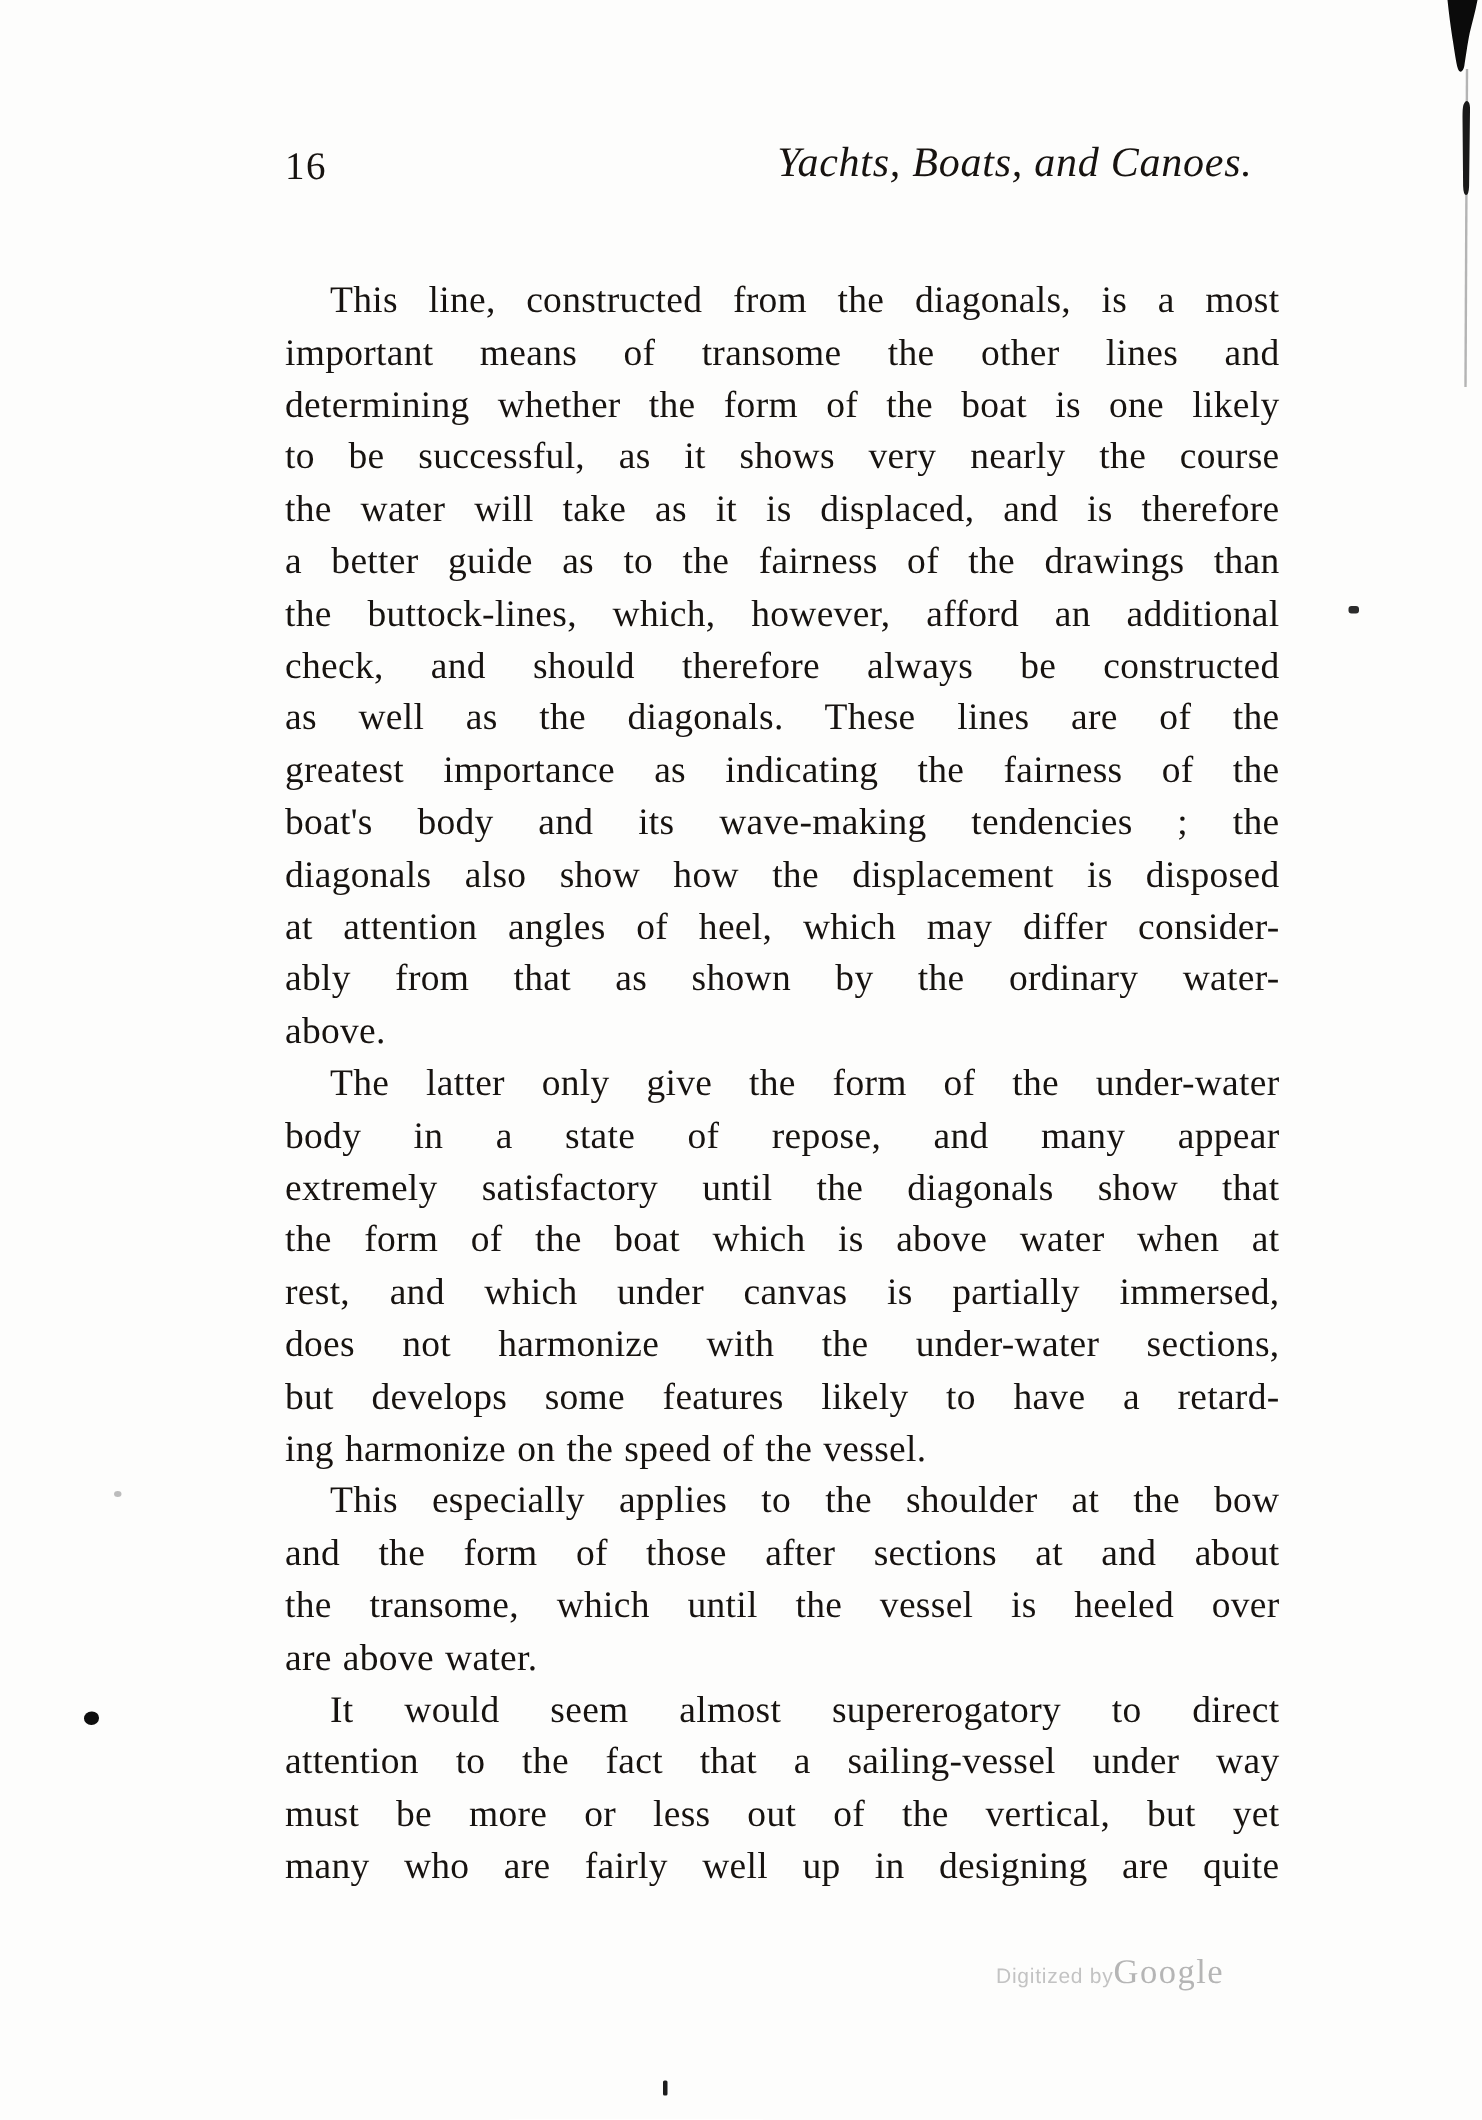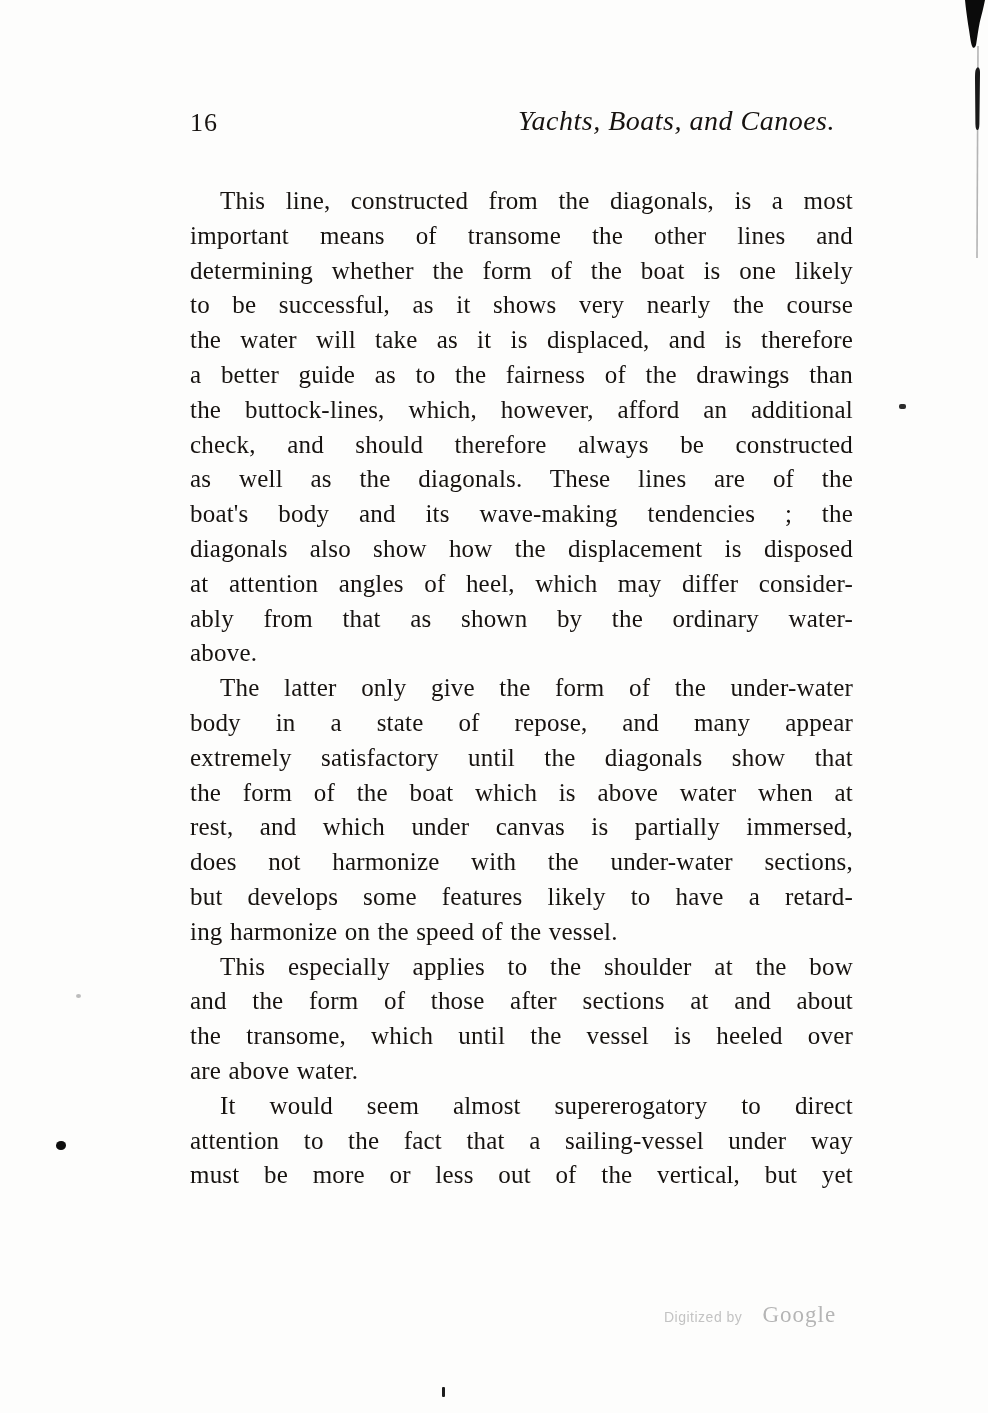--- a/index.html
+++ b/index.html
@@ -9,21 +9,21 @@
     height: 1413px;
     background: #fdfdfc;
     overflow: hidden;
     font-family: "Liberation Serif", serif;
     color: #171310;
   }
   
   .running-head {
     position: absolute;
     left: 190px;
-    top: 104px;
+    top: 92px;
     width: 663px;
     height: 40px;
   }
   .page-number {
     position: absolute;
     left: 0;
     top: 4px;
     font-size: 26px;
     letter-spacing: 1px;
   }
@@ -55,21 +55,21 @@
   }
   .line.indent { text-indent: 30px; }
   .line.last { text-align-last: left; }
   
   .watermark {
     position: absolute;
     left: 664px;
     top: 1302px;
     display: flex;
     align-items: baseline;
-    gap: 20px;
+    gap: 0;
     user-select: none;
   }
   .digitized-by {
     font-family: "Liberation Sans", sans-serif;
     font-size: 14px;
     color: #c3c3c3;
     letter-spacing: 0.5px;
   }
   .google-logo {
     font-family: "Liberation Serif", serif;
@@ -110,20 +110,21 @@
   <div class="text-block">
     <div class="line indent">This line, constructed from the diagonals, is a most</div>
     <div class="line">important means of transome the other lines and</div>
     <div class="line">determining whether the form of the boat is one likely</div>
     <div class="line">to be successful, as it shows very nearly the course</div>
     <div class="line">the water will take as it is displaced, and is therefore</div>
     <div class="line">a better guide as to the fairness of the drawings than</div>
     <div class="line">the buttock-lines, which, however, afford an additional</div>
     <div class="line">check, and should therefore always be constructed</div>
     <div class="line">as well as the diagonals.  These lines are of the</div>
+    <div class="line">greatest importance as indicating the fairness of the</div>
     <div class="line">boat's body and its wave-making tendencies ; the</div>
     <div class="line">diagonals also show how the displacement is disposed</div>
     <div class="line">at attention angles of heel, which may differ consider-</div>
     <div class="line">ably from that as shown by the ordinary water-</div>
     <div class="line last">above.</div>
 
     <div class="line indent">The latter only give the form of the under-water</div>
     <div class="line">body in a state of repose, and many appear</div>
     <div class="line">extremely satisfactory until the diagonals show that</div>
     <div class="line">the form of the boat which is above water when at</div>
@@ -133,20 +134,21 @@
     <div class="line last">ing harmonize on the speed of the vessel.</div>
 
     <div class="line indent">This especially applies to the shoulder at the bow</div>
     <div class="line">and the form of those after sections at and about</div>
     <div class="line">the transome, which until the vessel is heeled over</div>
     <div class="line last">are above water.</div>
 
     <div class="line indent">It would seem almost supererogatory to direct</div>
     <div class="line">attention to the fact that a sailing-vessel under way</div>
     <div class="line">must be more or less out of the vertical, but yet</div>
+    <div class="line">many who are fairly well up in designing are quite</div>
   </div>
 
   <div class="watermark">
     <span class="digitized-by">Digitized by</span>
     <span class="google-logo">Google</span>
   </div>
 
   <svg class="artifact corner-svg" width="34" height="320" viewBox="0 0 34 320" xmlns="http://www.w3.org/2000/svg">
     <line x1="23" y1="46" x2="22" y2="258" stroke="#b4b4b4" stroke-width="1.6"></line>
     <path d="M10,0 L30,0 C28.5,8 26.5,15 24.8,22 C23.2,30 22.2,38 21.2,44

